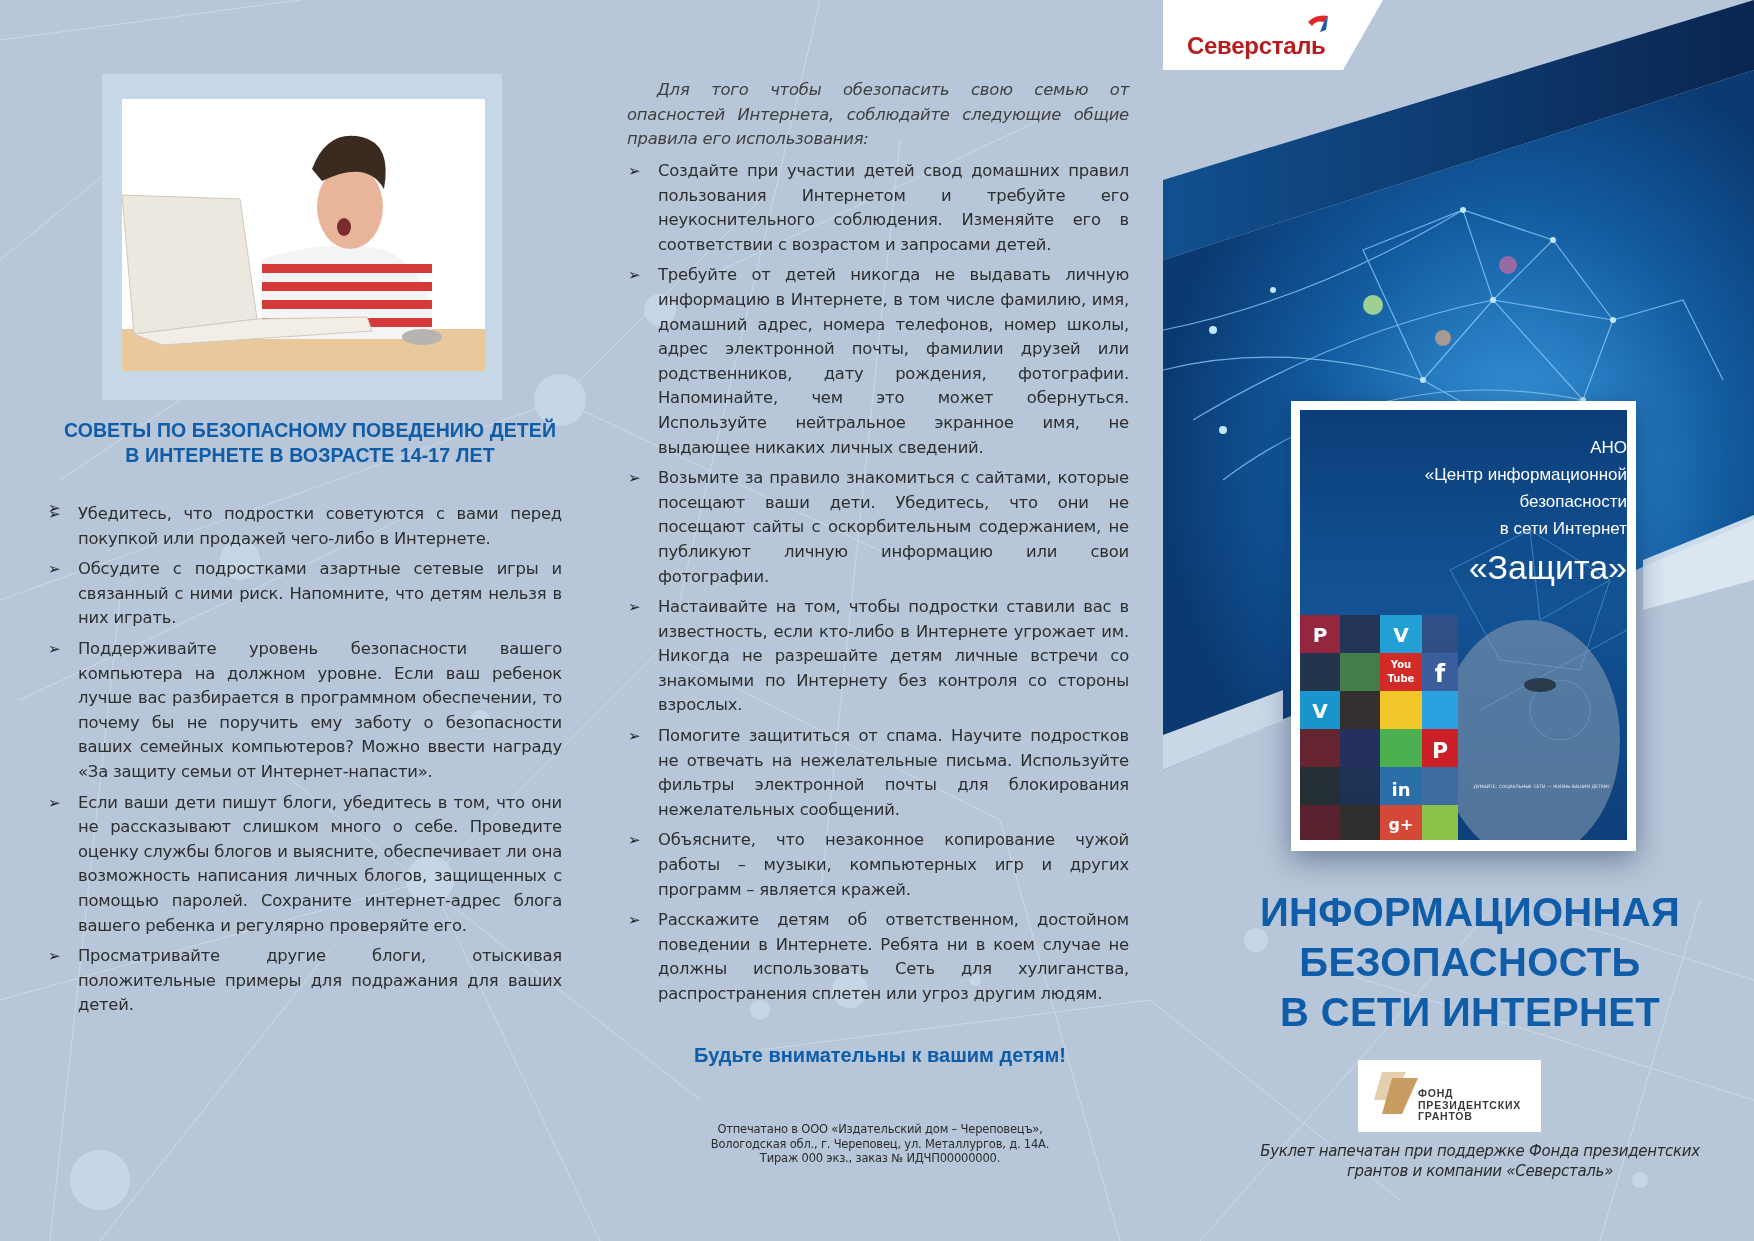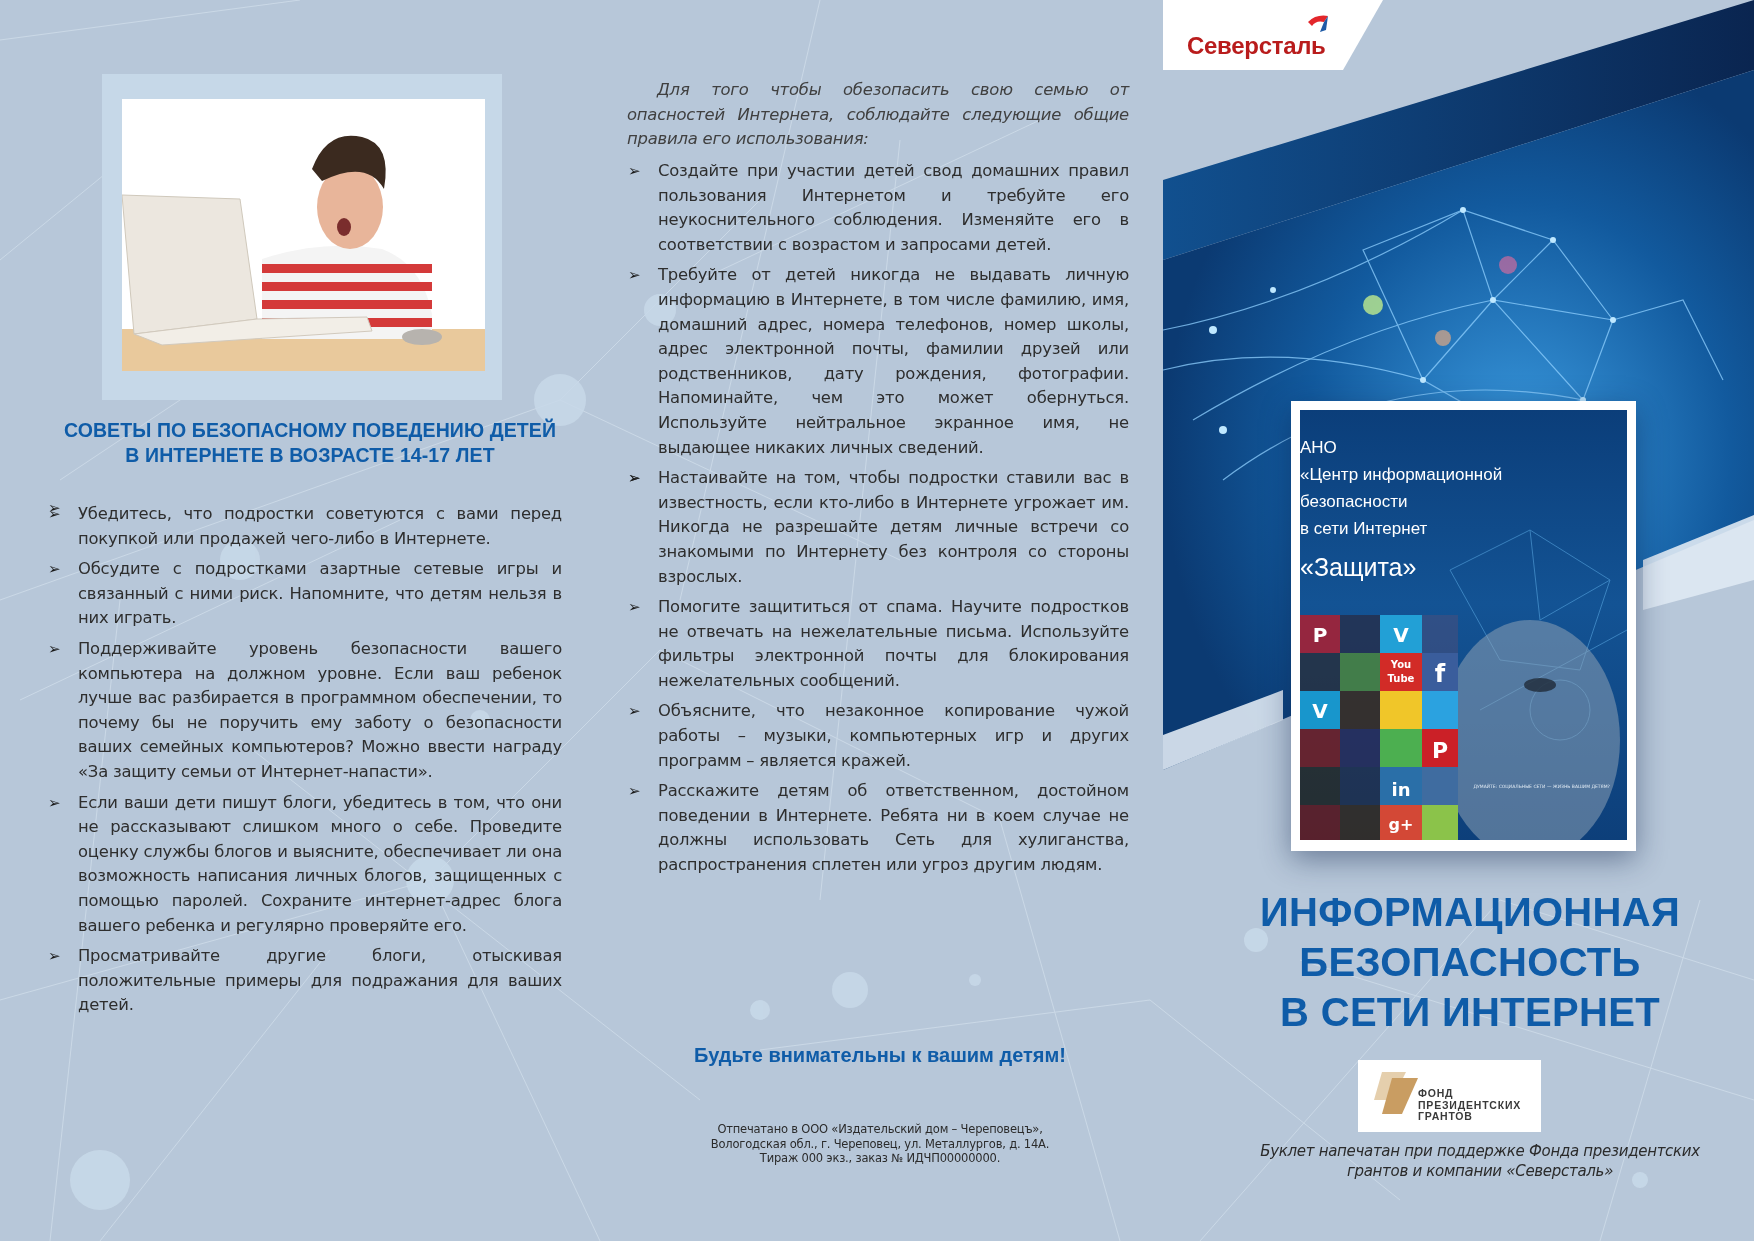--- a/index.html
+++ b/index.html
@@ -67,24 +67,24 @@
   .banner { position: absolute; left: 1163px; top: 0; width: 591px; height: 800px; z-index: 1; }
   .cover {
     position: absolute; left: 1291px; top: 401px; width: 345px; height: 450px;
     background: #fff; z-index: 3; box-shadow: 0 8px 28px rgba(10,30,70,0.45);
   }
   .cover-inner {
     position: absolute; left: 9px; top: 9px; width: 327px; height: 430px; overflow: hidden;
     background: linear-gradient(180deg, #0b3e7a 0%, #135394 45%, #0d3f7a 100%);
   }
   .cover-text {
-    position: absolute; left: 0; top: 24px; width: 100%; text-align: left; color: #fff;
+    position: absolute; left: 0; top: 24px; width: 100%; text-align: right; color: #fff;
     font-size: 17px; line-height: 27px; z-index: 2;
   }
-  .cover-text .big { font-size: 25px; line-height: 38px; margin-top: 6px; display: block; }
+  .cover-text .big { font-size: 34px; line-height: 38px; margin-top: 6px; display: block; }
   .main-title {
     position: absolute; left: 1180px; top: 887px; width: 580px; text-align: center;
     color: #0f5ca8; font-weight: bold; font-size: 40px; line-height: 50px; z-index: 2;
     letter-spacing: 0.3px;
   }
   .fund-logo {
     position: absolute; left: 1358px; top: 1060px; width: 183px; height: 72px;
     background: #fff; z-index: 2;
   }
   .fund-text {
@@ -182,21 +182,21 @@
   <li><span class="bullet">➢</span><span>Поддерживайте уровень безопасности вашего компьютера на должном уровне. Если ваш ребенок лучше вас разбирается в программном обеспечении, то почему бы не поручить ему заботу о безопасности ваших семейных компьютеров? Можно ввести награду «За защиту семьи от Интернет-напасти».</span></li>
   <li><span class="bullet">➢</span><span> Если ваши дети пишут блоги, убедитесь в том, что они не рассказывают слишком много о себе. Проведите оценку службы блогов и выясните, обеспечивает ли она возможность написания личных блогов, защищенных с помощью паролей. Сохраните интернет-адрес блога вашего ребенка и регулярно проверяйте его.</span></li>
   <li><span class="bullet">➢</span><span>Просматривайте другие блоги, отыскивая положительные примеры для подражания для ваших детей.</span></li>
 </ul>
 
 <p class="intro">Для того чтобы обезопасить  свою семью  от опасностей  Интернета,  соблюдайте  следующие  общие правила его использования:</p>
 
 <ul class="list mid-list">
   <li><span class="bullet">➢</span><span>Создайте при участии детей свод домашних правил пользования Интернетом и требуйте его неукоснительного соблюдения. Изменяйте его в соответствии с возрастом  и запросами детей.</span></li>
   <li><span class="bullet">➢</span><span>Требуйте от детей никогда не выдавать личную информацию в Интернете, в том числе фамилию, имя, домашний адрес, номера телефонов, номер школы, адрес электронной почты, фамилии друзей или родственников,  дату рождения, фотографии.  Напоминайте, чем это может обернуться. Используйте нейтральное экранное имя,  не  выдающее никаких личных сведений.</span></li>
-  <li><span class="bullet">➢</span></li>
+  <li><span class="bullet">➢</span><span>Возьмите за правило знакомиться с сайтами, которые посещают ваши дети. Убедитесь, что они не посещают сайты с оскорбительным содержанием, не публикуют личную информацию или свои фотографии.</span></li>
   <li><span class="bullet">➢</span><span>Настаивайте на том, чтобы подростки ставили вас в известность, если  кто-либо в Интернете угрожает им. Никогда не разрешайте детям личные встречи со знакомыми по Интернету без контроля со стороны взрослых.</span></li>
   <li><span class="bullet">➢</span><span>Помогите  защититься от спама.  Научите подростков не отвечать на нежелательные письма. Используйте фильтры электронной  почты для блокирования нежелательных сообщений.</span></li>
   <li><span class="bullet">➢</span><span>Объясните, что незаконное копирование чужой работы – музыки, компьютерных игр и других программ – является кражей.</span></li>
   <li><span class="bullet">➢</span><span>Расскажите детям об ответственном, достойном поведении в Интернете. Ребята ни в коем случае не должны использовать Сеть для хулиганства, распространения сплетен или угроз другим людям.</span></li>
 </ul>
 
 <div class="closing">Будьте внимательны к вашим детям!</div>
 
 <div class="imprint">
   <div>Отпечатано в ООО «Издательский дом – Череповецъ»,</div>

